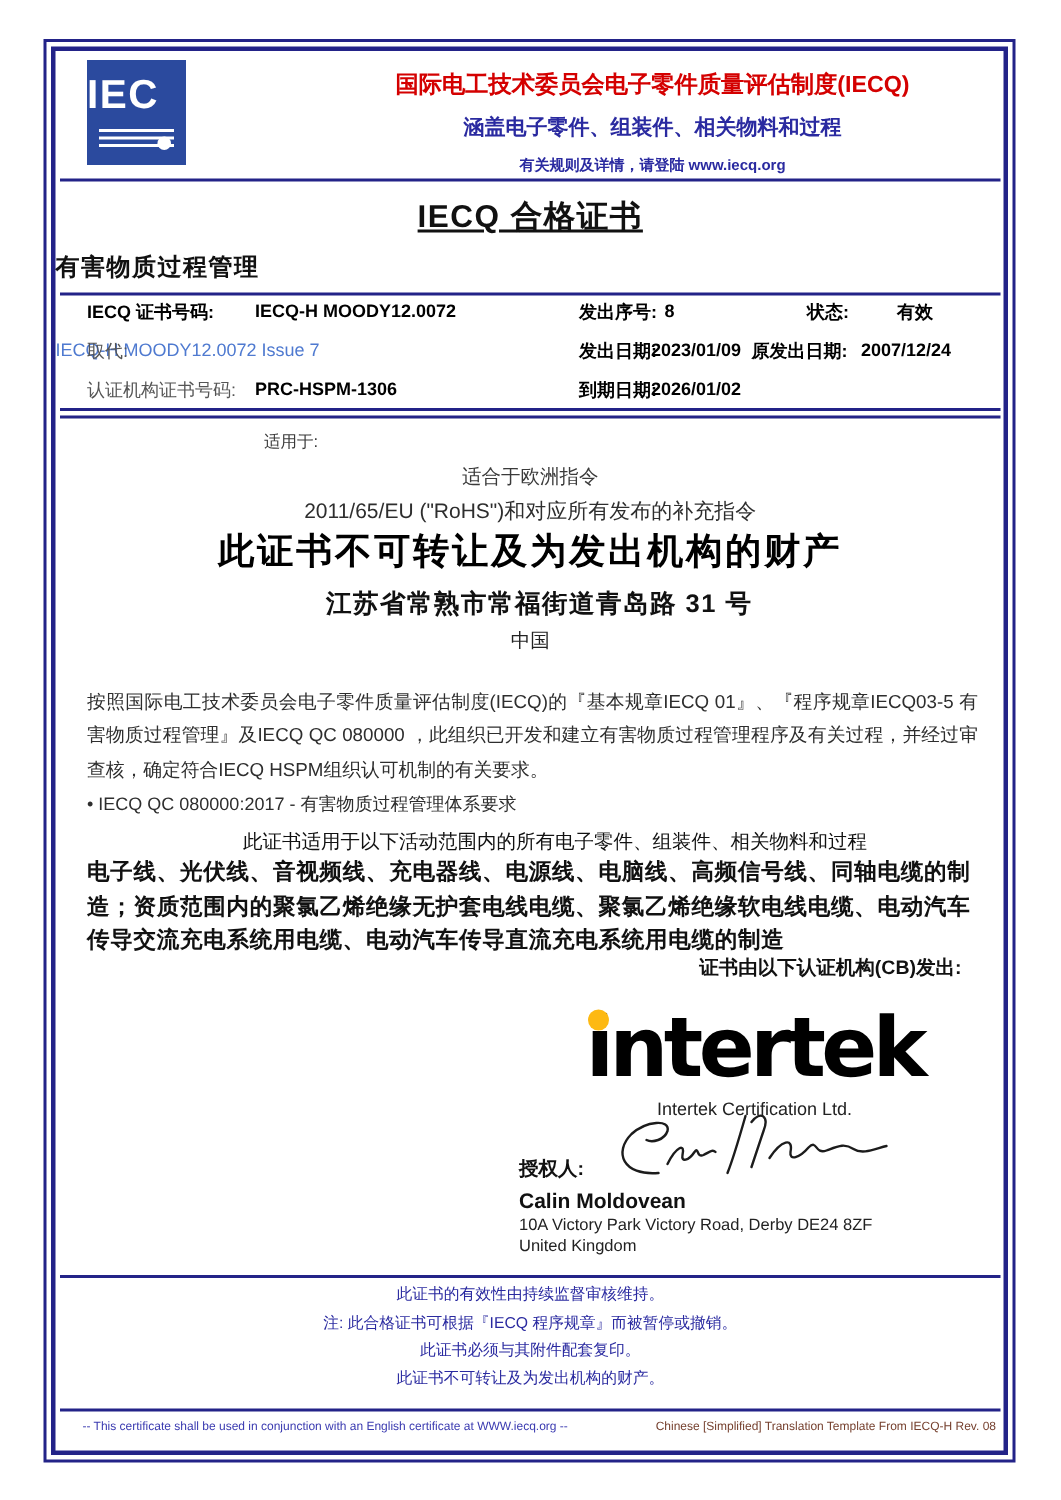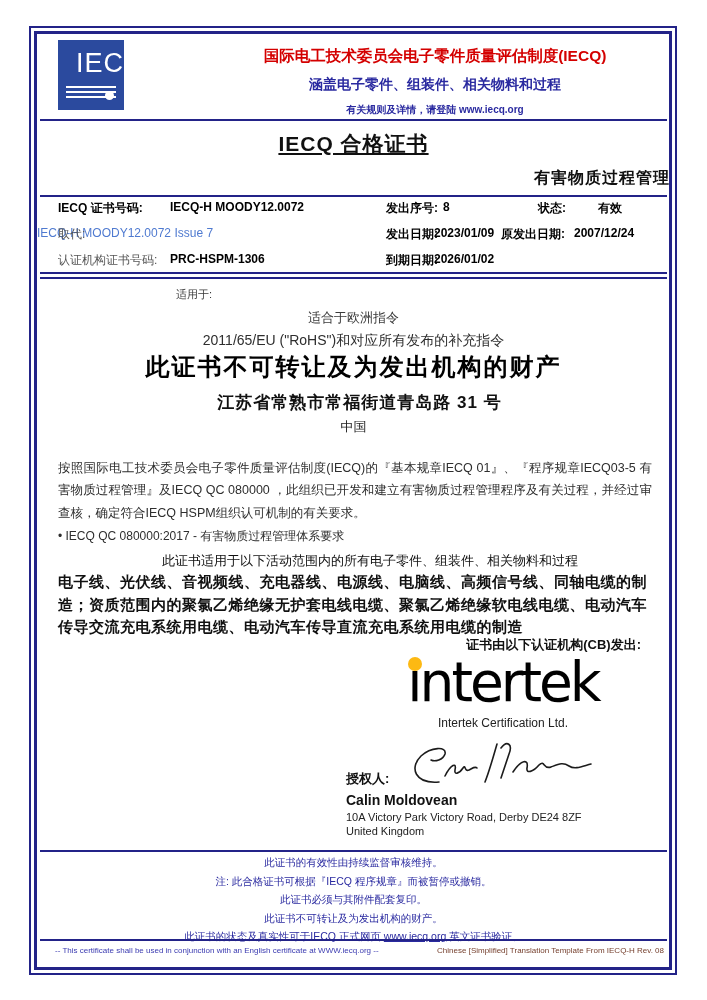--- a/index.html
+++ b/index.html
@@ -12,36 +12,36 @@
   .content{position:absolute;left:37px;top:34px;width:633px;height:933px;}
   .abs{position:absolute;}
   .rule{position:absolute;left:3px;right:3px;height:0;border-top:2px solid #232388;}
   .double-rule{position:absolute;left:3px;right:3px;height:3px;
                border-top:2px solid #232388;border-bottom:2px solid #232388;}
   
   .logo{position:absolute;top:6px;width:66px;height:70px;background:#2b4a9e;
         color:#fff;overflow:hidden;}
   .logo.iec{left:21px;}
   .logo.iecq{left:93px;background:radial-gradient(circle at 60% 18%,#9db4e0 0%,#5576bf 38%,#2b4a9e 75%);}
-  .logo-text{position:absolute;top:8px;left:0;right:0;text-align:right;
-             font-weight:normal;font-size:27px;letter-spacing:1px;}
+  .logo-text{position:absolute;top:8px;left:0;right:0;text-align:left;
+             font-weight:bold;font-size:27px;letter-spacing:1px;}
   .logo.iecq .logo-text{font-style:italic;font-size:21px;top:16px;letter-spacing:0;}
   .logo-bars{position:absolute;left:8px;right:8px;bottom:12px;}
   .logo-bars i{display:block;height:2px;background:#fff;margin-top:3px;}
   .logo.iecq .logo-bars{left:26px;right:6px;bottom:16px;}
   .logo-dot{position:absolute;right:10px;bottom:10px;width:9px;height:9px;
             border-radius:50%;background:#fff;}
   
   .header-text{position:absolute;left:168px;top:12px;width:460px;text-align:center;}
   .h-red{color:#d40000;font-weight:bold;font-size:15.5px;}
   .h-blue{color:#2a2aa0;font-weight:bold;font-size:14px;margin-top:9px;}
   .h-small{color:#2a2aa0;font-weight:bold;font-size:10px;margin-top:9px;}
   .title{position:absolute;top:96px;left:0;right:0;text-align:center;
          font-size:21px;font-weight:bold;letter-spacing:1px;text-decoration:underline;}
-  .subtitle{position:absolute;top:134px;left:0;right:0;text-align:right;
+  .subtitle{position:absolute;top:134px;left:0;right:0;text-align:left;
             font-size:16px;font-weight:bold;letter-spacing:1px;}
   
   .trow{position:absolute;left:0;right:0;height:20px;font-size:12px;}
   .trow span{position:absolute;white-space:nowrap;}
   .tlabel{font-weight:bold;color:#000;}
   .tlabel.gray{font-weight:normal;color:#555;}
   .tvalue{font-weight:bold;color:#000;}
   .tlink{color:#4f7ad0;font-weight:normal;text-decoration:none;}
   
   .gray-sm{font-size:11px;color:#3a3a3a;}
@@ -51,22 +51,22 @@
   .country{font-size:13px;color:#222;}
   .statement{left:21px;width:594px;font-size:12.5px;line-height:1.78;color:#2e2e2e;
              text-align:justify;}
   .bullet-line{left:21px;font-size:12px;color:#2e2e2e;}
   .scope-head{font-size:13px;font-weight:normal;padding-left:33px;}
   .scope-text{left:21px;width:596px;font-size:15px;font-weight:bold;line-height:1.5;
               letter-spacing:0.5px;}
   .issued-by{right:29px;font-size:13px;font-weight:bold;}
   
   .itk-block{position:absolute;left:326px;top:616px;width:280px;text-align:center;}
-  .itk-logo{position:relative;display:inline-block;font-size:55px;font-weight:normal;
-            letter-spacing:-3px;color:#000;font-family:"DejaVu Sans",sans-serif;}
+  .itk-logo{position:relative;display:inline-block;font-size:55px;font-weight:bold;
+            letter-spacing:-3px;color:#000;font-family:"DejaVu Sans",sans-serif;margin-top:16px;}
   .itk-dot{position:absolute;left:1px;top:7px;width:14px;height:14px;border-radius:50%;
            background:#fdb913;}
   .itk-company{margin-top:2px;font-size:12px;color:#222;}
   .sig{position:absolute;left:364px;top:704px;}
   .auth-label{left:309px;font-size:13px;font-weight:bold;}
   .auth-name{left:309px;font-size:14px;font-weight:bold;}
   .auth-addr{left:309px;font-size:11px;color:#222;}
   
   .notes{position:absolute;top:822px;left:0;right:0;text-align:center;
          color:#2a2aa0;font-size:10.5px;}
@@ -168,21 +168,20 @@
     <div class="abs auth-addr" style="top:777px">10A Victory Park Victory Road, Derby DE24 8ZF</div>
     <div class="abs auth-addr" style="top:791px">United Kingdom</div>
 
     <div class="rule" style="top:816px"></div>
 
     <div class="notes">
       <div>此证书的有效性由持续监督审核维持。</div>
       <div>注: 此合格证书可根据『IECQ 程序规章』而被暂停或撤销。</div>
       <div>此证书必须与其附件配套复印。</div>
       <div>此证书不可转让及为发出机构的财产。</div>
-      <div><span>此证书的状态及真实性可于IECQ 正式网页 </span><a href="#" class="note-link">www.iecq.org</a><span> 英文证书验证。</span></div>
     </div>
 
     <div class="rule" style="top:905px"></div>
 
     <div class="abs bottom-left">-- This certificate shall be used in conjunction with an English certificate at WWW.iecq.org --</div>
     <div class="abs bottom-right">Chinese [Simplified] Translation Template From IECQ-H Rev. 08</div>
 
   </div>
 </div>
 

